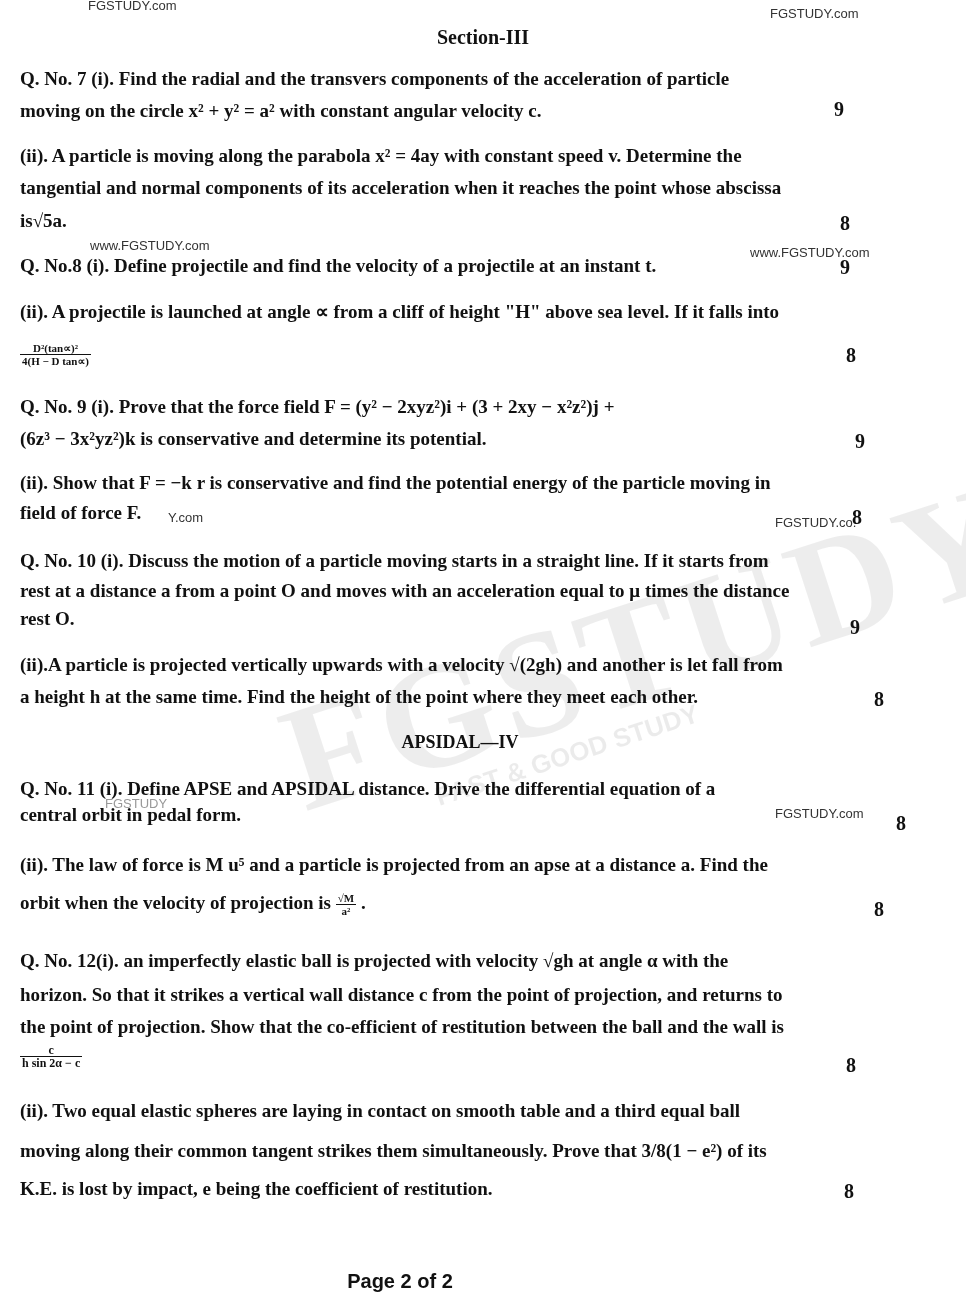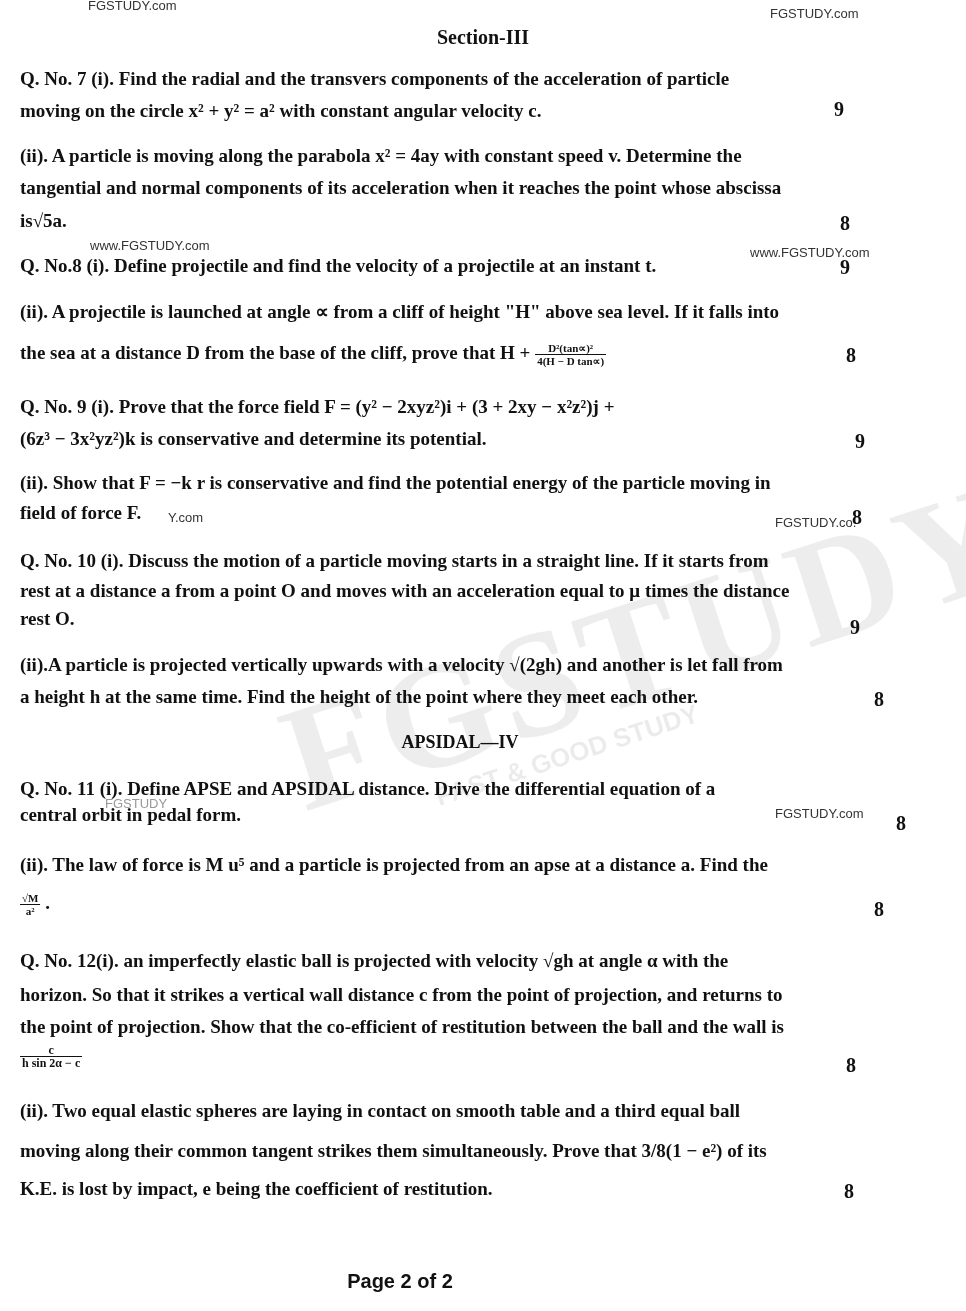--- a/index.html
+++ b/index.html
@@ -46,21 +46,20 @@
   <div class="line" style="top:177px;">tangential and normal components of its acceleration when it reaches the point whose abscissa</div>
   <div class="line" style="top:210px;">is√5a.</div>
   <div class="marks" style="left:840px;top:212px;">8</div>
 </div>
 
 <div>
   <div class="line" style="top:255px;">Q. No.8 (i). Define projectile and find the velocity of a projectile at an   instant t.</div>
   <div class="marks" style="left:840px;top:256px;">9</div>
   <div class="line" style="top:300px;">(ii). A projectile is launched at angle ∝ from a cliff of height "H" above sea level. If it falls into</div>
   <div class="line" style="top:342px;">
-    <span>the sea at a distance D from the base of the cliff, prove that   H +</span>
     <span class="frac">
       <span class="num">D²(tan∝)²</span>
       <span class="den">4(H − D tan∝)</span>
     </span>
   </div>
   <div class="marks" style="left:846px;top:344px;">8</div>
 </div>
 
 <div>
   <div class="line" style="top:396px;">Q.  No.  9  (i). Prove  that  the  force  field  F = (y² − 2xyz²)i + (3 + 2xy − x²z²)j +</div>
@@ -82,20 +81,21 @@
 </div>
 
 <div class="heading h4">APSIDAL—IV</div>
 
 <div>
   <div class="line" style="top:778px;">Q. No. 11  (i).     Define APSE and APSIDAL distance. Drive the differential equation of a</div>
   <div class="line" style="top:804px;">central orbit in pedal form.</div>
   <div class="marks" style="left:896px;top:812px;">8</div>
   <div class="line" style="top:854px;">(ii). The law of force is M u⁵ and a particle is projected from an apse at a distance  a.    Find the</div>
   <div class="line" style="top:892px;">
+    <span>orbit when the velocity of projection is</span>
     <span class="frac">
       <span class="num">√M</span>
       <span class="den">a²</span>
     </span> .
   </div>
   <div class="marks" style="left:874px;top:898px;">8</div>
 </div>
 
 <div>
   <div class="line" style="top:950px;">Q. No. 12(i). an imperfectly elastic ball is projected with velocity √gh at angle α with the</div>

